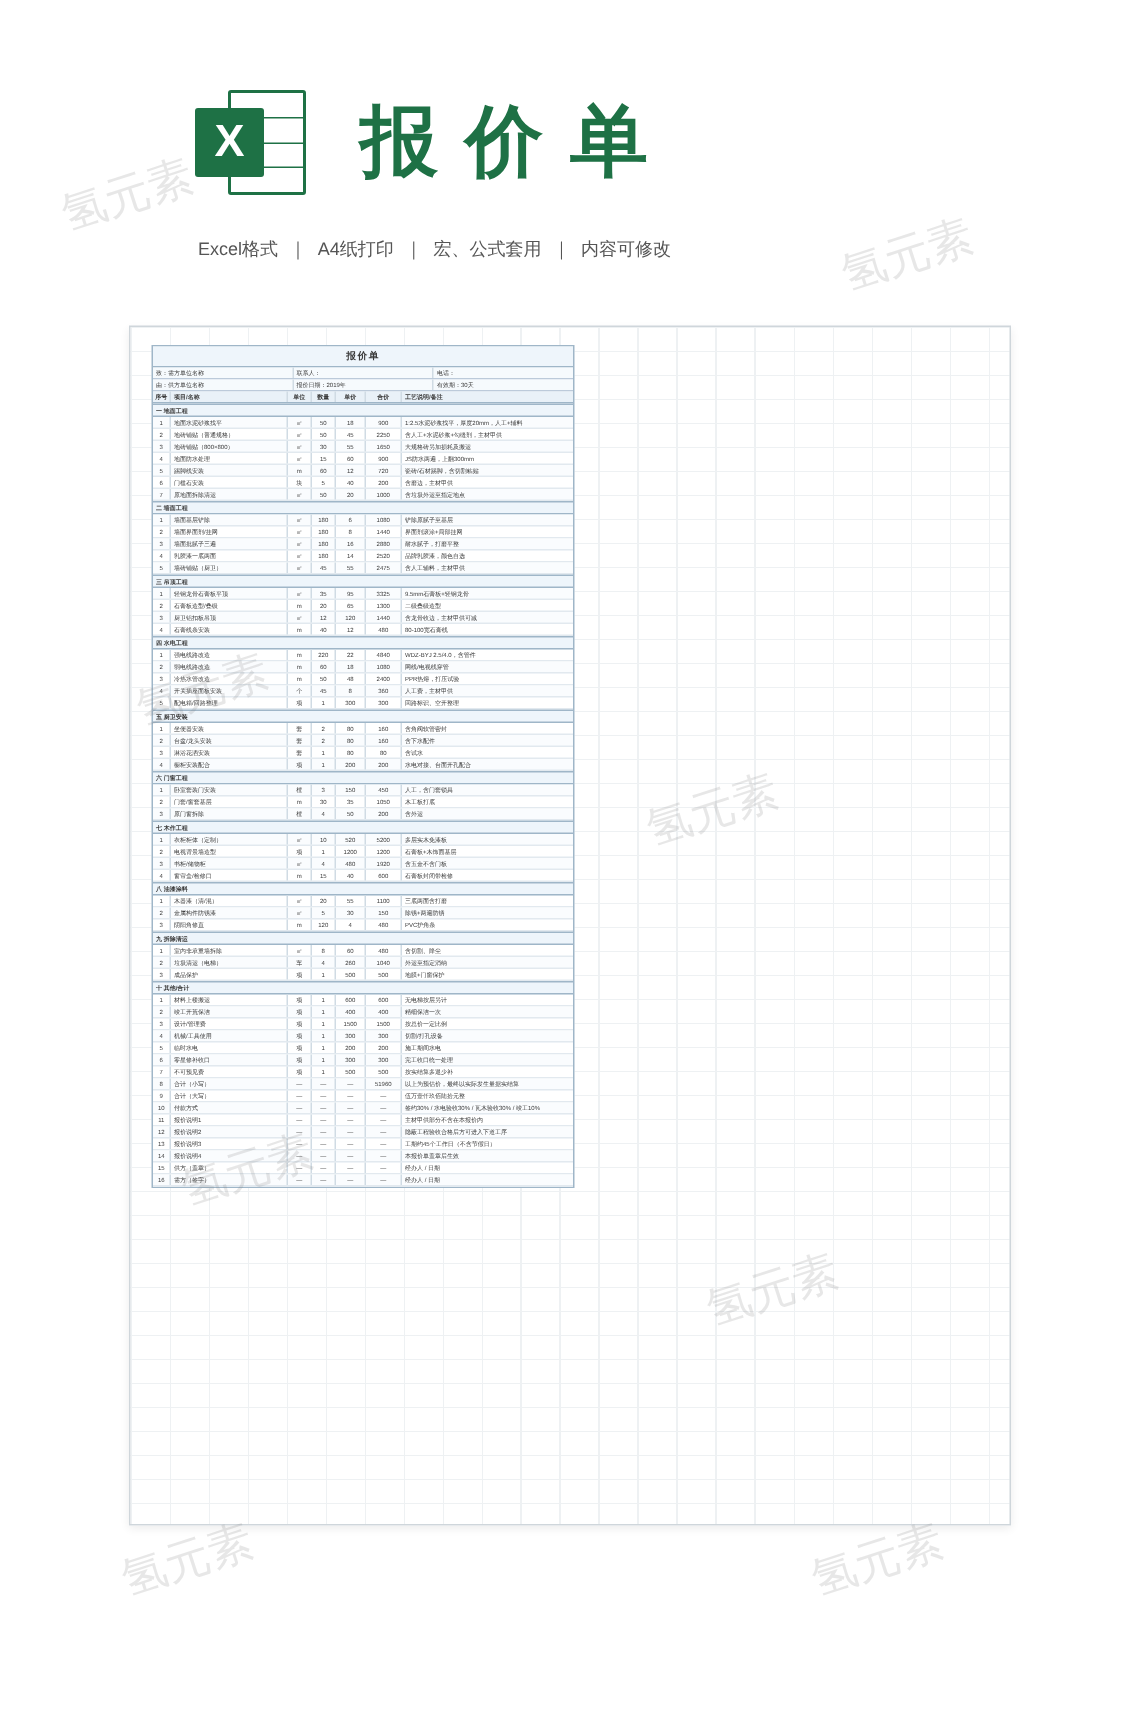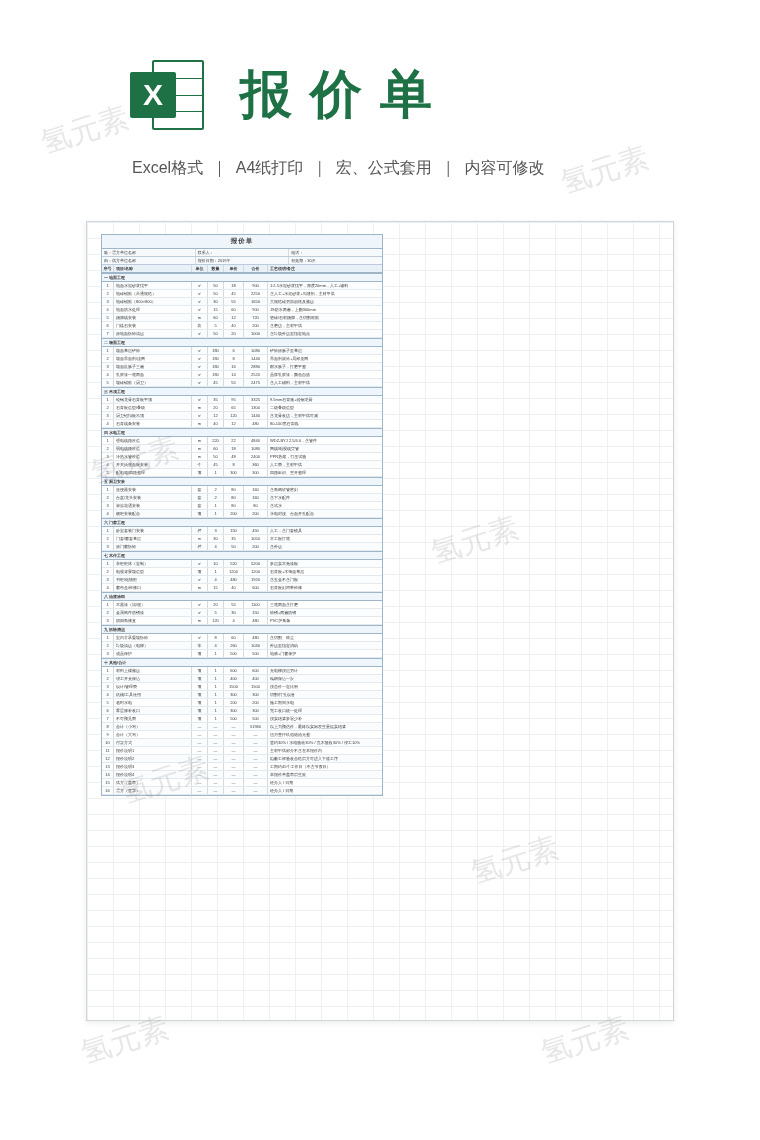--- a/index.html
+++ b/index.html
@@ -27,21 +27,21 @@
     position: absolute; left: 0; top: 12px; width: 46px; height: 46px;
     background: #1e7145; color: #fff; font-weight: 700; font-size: 30px;
     display: flex; align-items: center; justify-content: center;
     border-radius: 2px;
   }
   .title {
     font-size: 52px; font-weight: 700; color: #1e7145; letter-spacing: 18px;
   }
   .subtitle {
     padding: 8px 0 18px 130px;
-    font-size: 16px; color: #555;
+    font-size: 12px; color: #555;
   }
   .subtitle span { margin: 0 2px; }
 
   
   .preview-wrap {
     margin: 24px 86px 0 86px;
     width: 588px; height: 800px;
     background:
       repeating-linear-gradient(to right, #eef1f3 0 1px, transparent 1px 26px),
       repeating-linear-gradient(to bottom, #eef1f3 0 1px, transparent 1px 16px);

